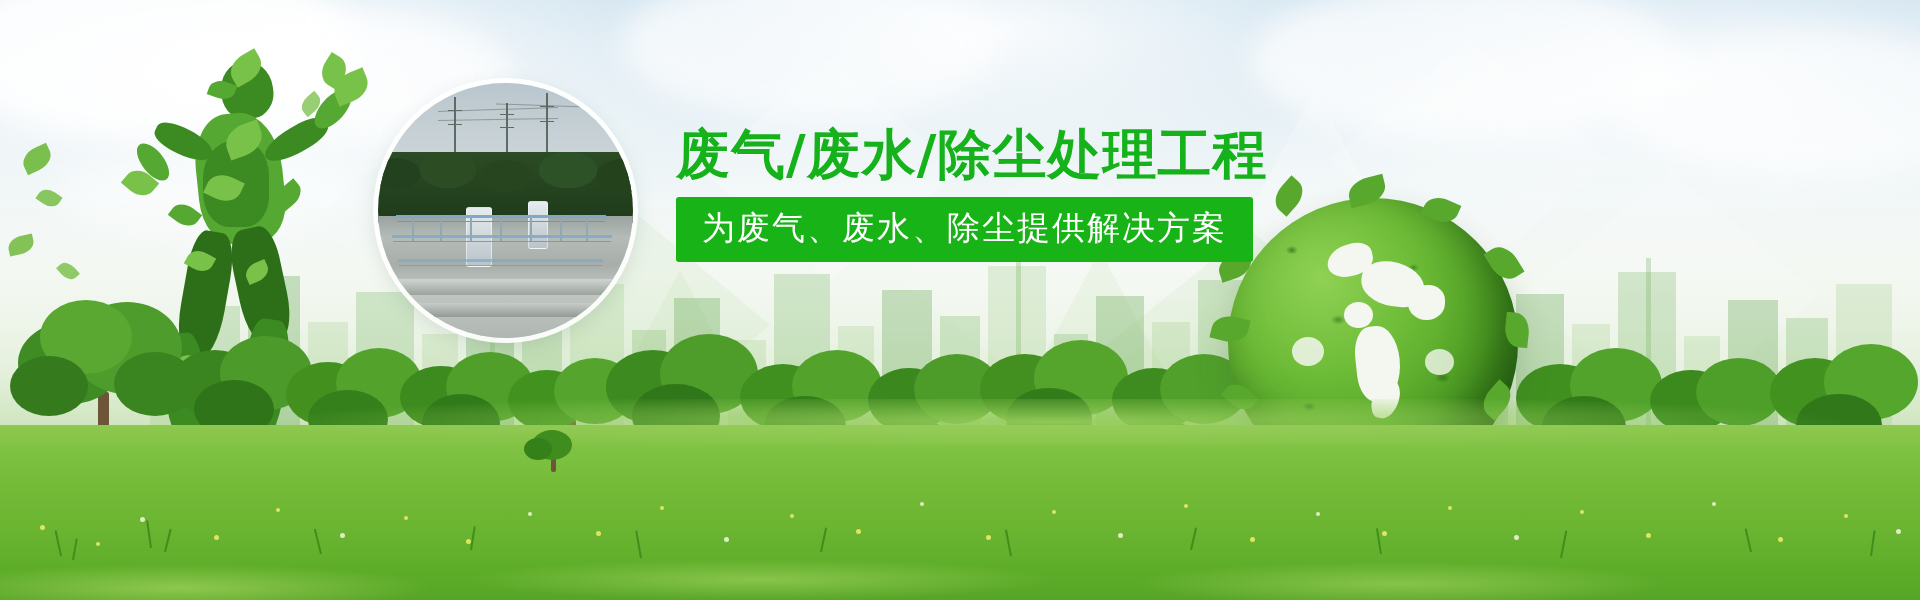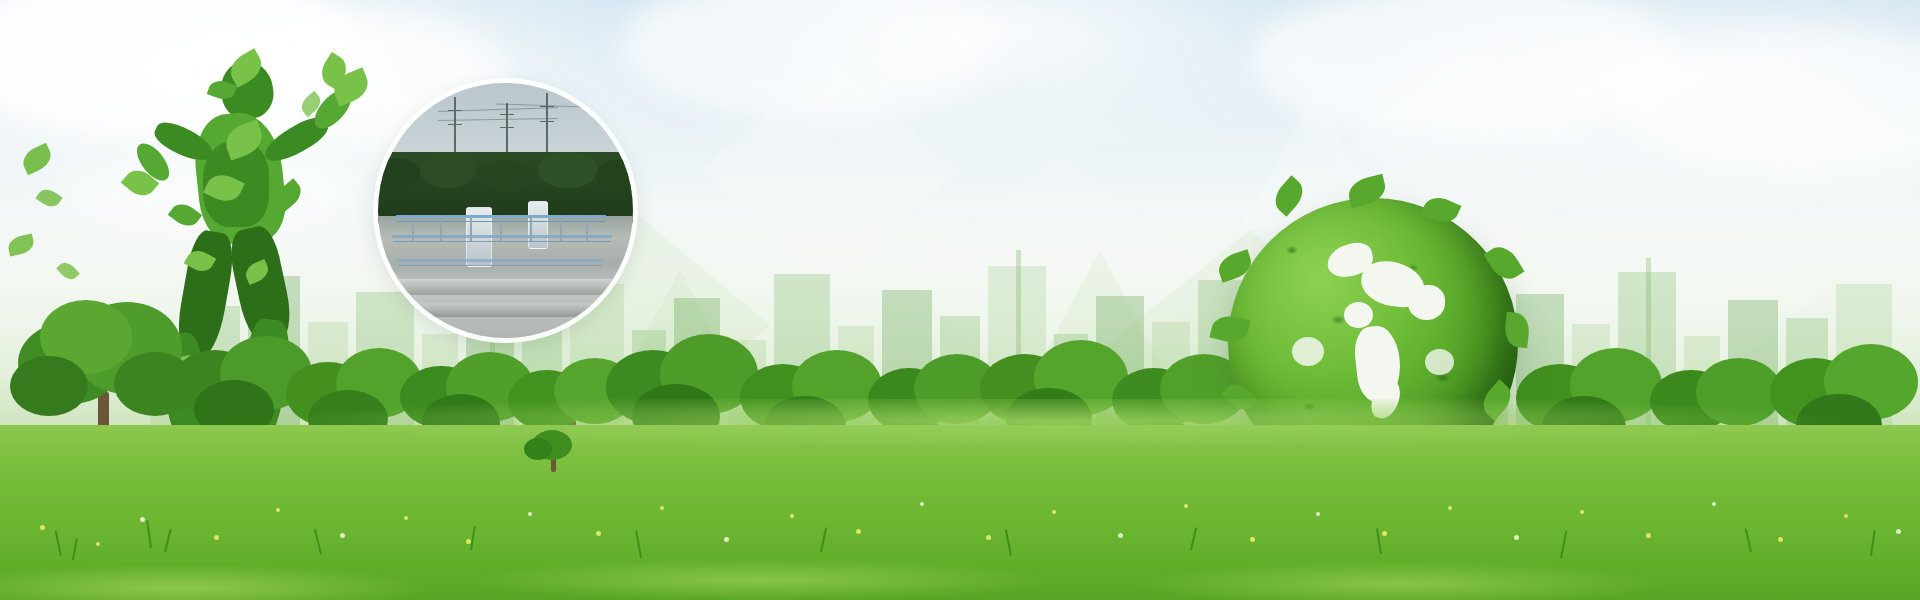--- a/index.html
+++ b/index.html
@@ -487,19 +487,23 @@
   </div>
 
   <div class="tree" style="left:524px; top:424px; width:60px; height:46px;">
     <div class="trunk" style="left:27px; top:28px; width:5px; height:20px;"></div>
     <div class="canopy" style="left:8px; top:6px; width:40px; height:30px; background:#3f8d1f;"></div>
     <div class="canopy" style="left:0px; top:14px;width:28px; height:22px; background:#348019;"></div>
   </div>
 
   <div id="copy">
 
-
-
+    <div id="headline">废气/废水/除尘处理工程</div>
+
+
+    <div id="ribbon">
+      <span>为废气、废水、除尘提供解决方案</span>
+    </div>
 
 
   </div>
 
 </div>
 
 </body></html>

